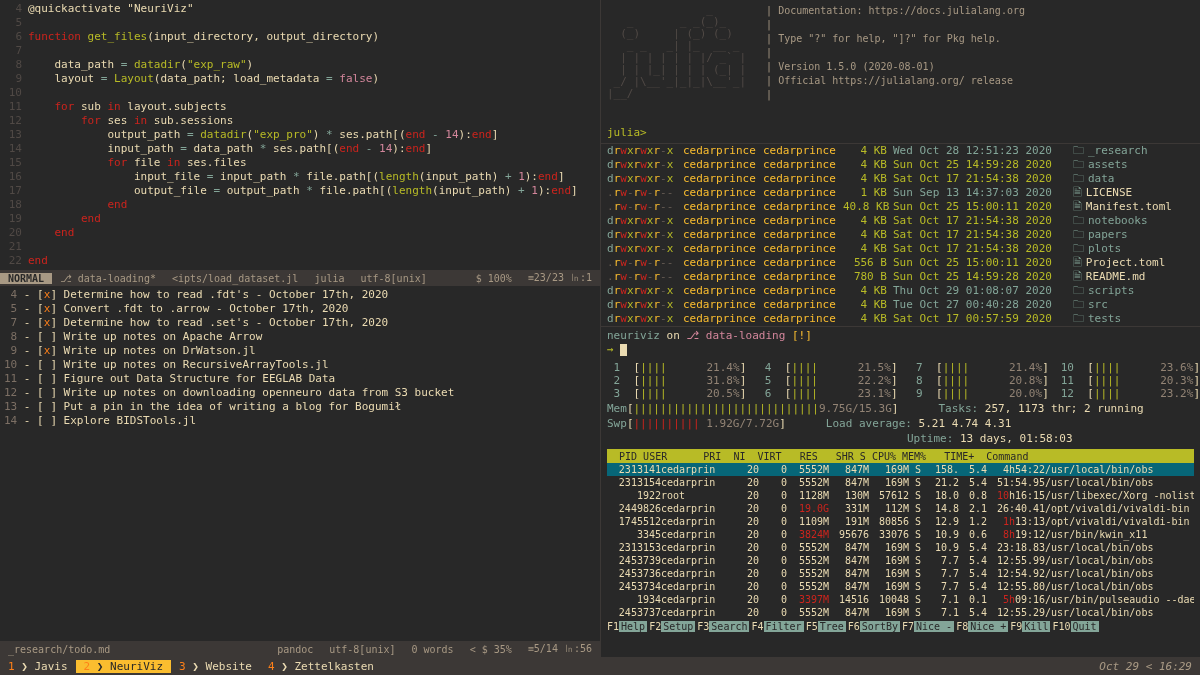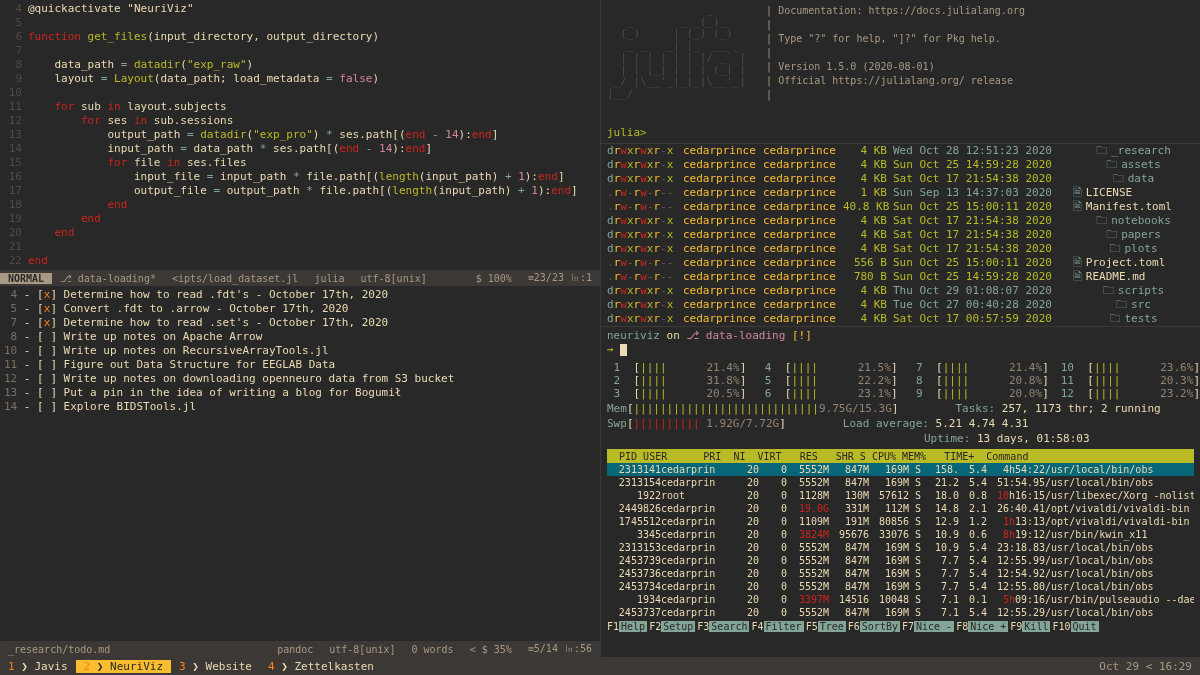--- a/index.html
+++ b/index.html
@@ -43,55 +43,55 @@
 .ls-pane { padding:0 6px; border-top:1px solid #3c3836; border-bottom:1px solid #3c3836; }
 .ls-row { display:grid; grid-template-columns:76px 80px 80px 50px 180px auto; line-height:14px; white-space:pre; font-size:11px; }
 .perm-d { color:#83a598; }
 .perm-r { color:#fabd2f; }
 .perm-w { color:#cc241d; }
 .perm-x { color:#b8bb26; }
 .ls-user { color:#fabd2f; }
 .ls-sz { color:#b8bb26; text-align:right; padding-right:6px; }
 .ls-dt-blue { color:#83a598; }
 .ls-dt-gr { color:#b8bb26; }
-.ls-name-dir { color:#83a598;text-align:center; }
+.ls-name-dir { color:#83a598; }
 .ls-name-file { color:#ebdbb2; }
 .ls-icon { color:#83a598; margin-right:4px; }
 .shell-prompt { padding:2px 6px; line-height:14px; }
 .sp-path { color:#83a598; }
 .sp-branch { color:#d3869b; }
 .sp-excl { color:#fabd2f; }
 .sp-arr { color:#b8bb26; }
 .cursor { background:#ebdbb2; width:7px; height:12px; display:inline-block; vertical-align:middle; }
 
 .htop { flex:1 1 auto; padding:2px 6px; overflow:hidden; font-size:11px; }
 .htop-meters { display:grid; grid-template-columns:repeat(4,1fr); gap:4px 12px; }
 .meter { display:flex; white-space:pre; line-height:13px; }
 .meter-n { color:#83a598; width:20px; }
 .meter-bar { color:#504945; }
 .meter-fill { color:#b8bb26; }
 .meter-pct { color:#928374; }
-.htop-mem { display:flex; gap:37px; margin-top:2px; line-height:13px; }
+.htop-mem { display:flex; gap:20px; margin-top:2px; line-height:13px; }
 .htop-sys { color:#83a598; }
 .htop-hdr { background:#b8bb26; color:#282828; display:flex; margin-top:4px; height:14px; align-items:center; font-size:10px; white-space:pre; }
 .proc-row { display:flex; white-space:pre; line-height:13px; font-size:10px; }
 .proc-hl { background:#076678;justify-content:center; }
 .p-pid { width:54px; text-align:right; color:#ebdbb2; }
 .p-user { width:70px; color:#ebdbb2; }
 .p-n { width:28px; text-align:right; color:#ebdbb2; }
 .p-red { color:#cc241d; }
 .p-cmd { color:#ebdbb2; flex:1; overflow:hidden; }
 .htop-fn { display:flex; font-size:10px; height:14px; align-items:center; }
 .fn-key { color:#ebdbb2; }
 .fn-lbl { background:#83a598; color:#282828; padding:0 2px; margin-right:2px; }
 
 .tab { padding:0 8px; }
 .tab-num { color:#fe8019; }
 .tab-active { background:#fabd2f; color:#282828; padding:0 8px; }
-.sb-right { margin-left:auto; padding-right:8px; color:#a89984; }
+.sb-right { margin-left:auto; padding-right:8px; color:#a89984;font-style:italic; }
 </style>
 </head>
 <body>
 
 <div class="screen">
 
   <div class="left">
     <div class="code-pane" id="code-pane">
         <div class="code-line"><span class="gutter">4</span><span class="c-id">@quickactivate "NeuriViz"</span></div>
         <div class="code-line"><span class="gutter">5</span><span class="c-id"></span></div>
@@ -120,20 +120,21 @@
       <span class="ml-seg">julia</span>
       <span class="ml-seg">utf-8[unix]</span>
       <span class="ml-seg" style="margin-left:auto">$ 100%</span>
       <span class="ml-seg">≡23/23 ㏑:1</span>
     </div>
     <div class="todo-pane" id="todo-pane">
         <div class="todo-line"><span class="todo-num"> 4</span> - [<span class="todo-chk">x</span>] Determine how to read .fdt's - October 17th, 2020</div>
         <div class="todo-line"><span class="todo-num"> 5</span> - [<span class="todo-chk">x</span>] Convert .fdt to .arrow - October 17th, 2020</div>
         <div class="todo-line"><span class="todo-num"> 7</span> - [<span class="todo-chk">x</span>] Determine how to read .set's - October 17th, 2020</div>
         <div class="todo-line"><span class="todo-num"> 8</span> - [<span class="todo-chk"> </span>] Write up notes on Apache Arrow</div>
+        <div class="todo-line"><span class="todo-num"> 9</span> - [<span class="todo-chk">x</span>] Write up notes on DrWatson.jl</div>
         <div class="todo-line"><span class="todo-num">10</span> - [<span class="todo-chk"> </span>] Write up notes on RecursiveArrayTools.jl</div>
         <div class="todo-line"><span class="todo-num">11</span> - [<span class="todo-chk"> </span>] Figure out Data Structure for EEGLAB Data</div>
         <div class="todo-line"><span class="todo-num">12</span> - [<span class="todo-chk"> </span>] Write up notes on downloading openneuro data from S3 bucket</div>
         <div class="todo-line"><span class="todo-num">13</span> - [<span class="todo-chk"> </span>] Put a pin in the idea of writing a blog for Bogumił</div>
         <div class="todo-line"><span class="todo-num">14</span> - [<span class="todo-chk"> </span>] Explore BIDSTools.jl</div>
       </div>
     <div class="bot-mode">
       <span class="ml-seg">_research/todo.md</span>
       <span class="ml-seg" style="margin-left:auto">pandoc</span>
       <span class="ml-seg">utf-8[unix]</span>

